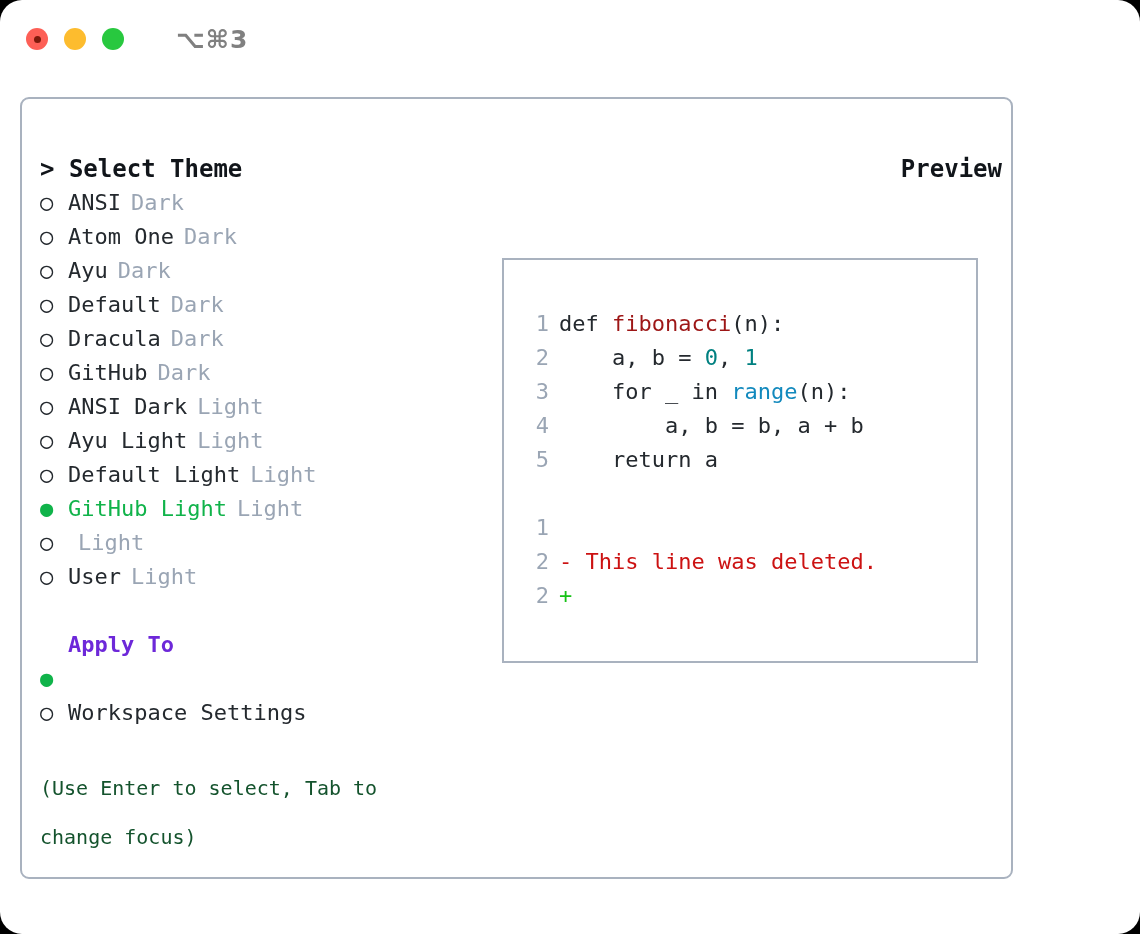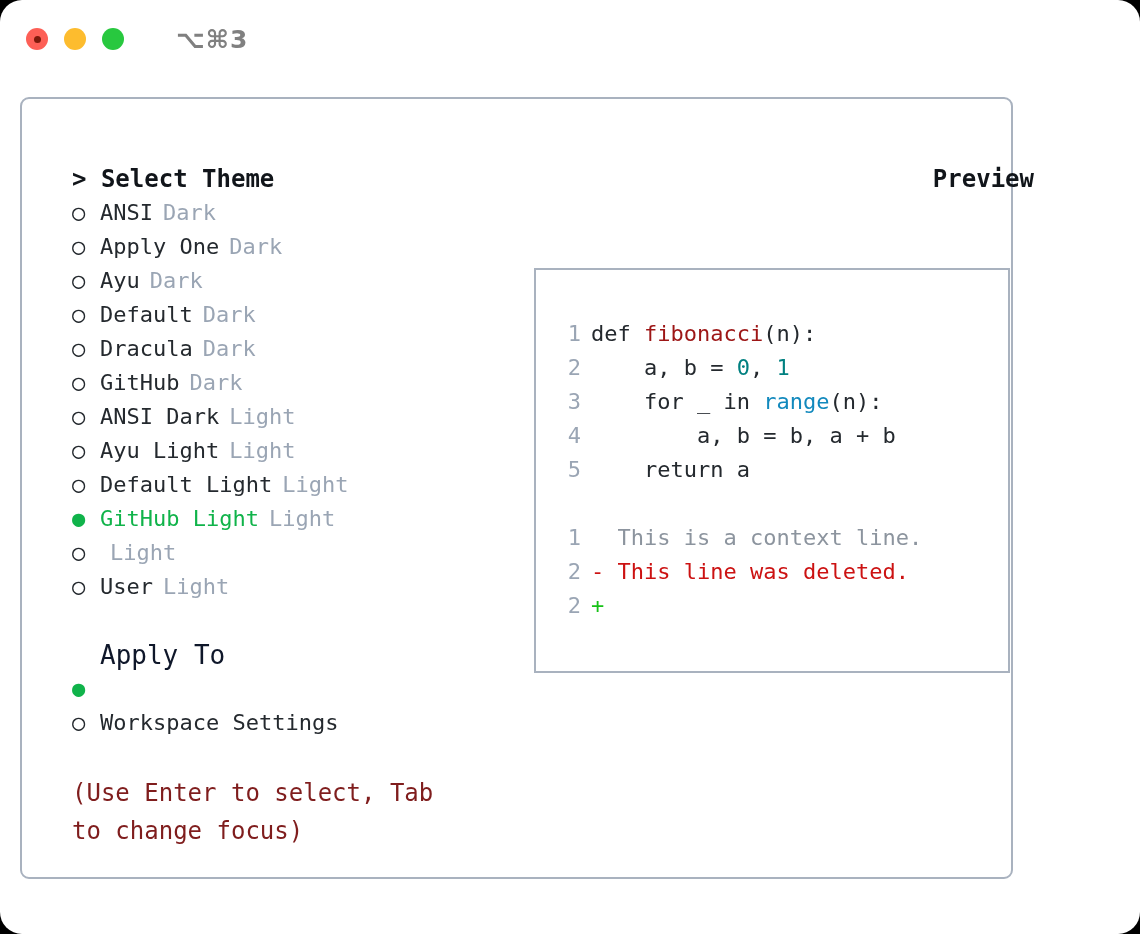--- a/index.html
+++ b/index.html
@@ -73,24 +73,23 @@
     top: 97px;
     width: 993px;
     height: 782px;
     border: 2px solid #a9b2bf;
     border-radius: 9px;
     box-sizing: border-box;
   }
 
   .panel-inner {
     position: absolute;
-    left: 0; top: 15px;
+    left: 0; top: 5px;
     width: 993px;
     height: 782px;
-    margin-left: 32px;
   }
 
   
   .left-col {
     position: absolute;
     left: 18px;
     top: 48px;
     width: 460px;
   }
 
@@ -124,33 +123,34 @@
   .label.on { color: #10b34a; }
   .tag {
     color: #9aa5b4;
     margin-left: 10px;
     text-align: right;
   }
 
   .spacer-row { height: 34px; }
 
   .subheader {
-    font-size: 26px;
-    color: #0f172a;
+    font-size: 22px;
+    color: #6d28d9;
     line-height: 34px;
     height: 34px;
     padding-left: 28px;
     white-space: pre;
+    font-weight: bold;
   }
 
   .hint {
     margin-top: 34px;
-    font-size: 24px;
-    line-height: 38px;
-    color: #7f1d1d;
+    font-size: 20px;
+    line-height: 49px;
+    color: #14532d;
     width: 400px;
     white-space: normal;
   }
 
   
   .right-col {
     position: absolute;
     left: 480px;
     top: 48px;
     width: 500px;
@@ -224,21 +224,21 @@
         <div class="section-header">&gt; Select Theme</div>
 
         <div class="row">
           <span class="bullet">○</span>
           <span class="label">ANSI</span>
           <span class="tag">Dark</span>
         </div>
 
         <div class="row">
           <span class="bullet">○</span>
-          <span class="label">Apply One</span>
+          <span class="label">Atom One</span>
           <span class="tag">Dark</span>
         </div>
 
         <div class="row">
           <span class="bullet">○</span>
           <span class="label">Ayu</span>
           <span class="tag">Dark</span>
         </div>
 
         <div class="row">
@@ -338,21 +338,21 @@
 
             <div class="code-line">
               <span class="lineno">5</span>
               <span class="code-text">    return a</span>
             </div>
 
             <div class="blank-line"></div>
 
             <div class="code-line">
               <span class="lineno">1</span>
-              <span class="diff-ctx">  </span><span class="diff-ctx">This is a context line.</span>
+              <span class="diff-ctx">  </span>
             </div>
 
             <div class="code-line">
               <span class="lineno">2</span>
               <span class="diff-del">- </span><span class="diff-del">This line was deleted.</span>
             </div>
 
             <div class="code-line">
               <span class="lineno">2</span>
               <span class="diff-add">+ </span>

